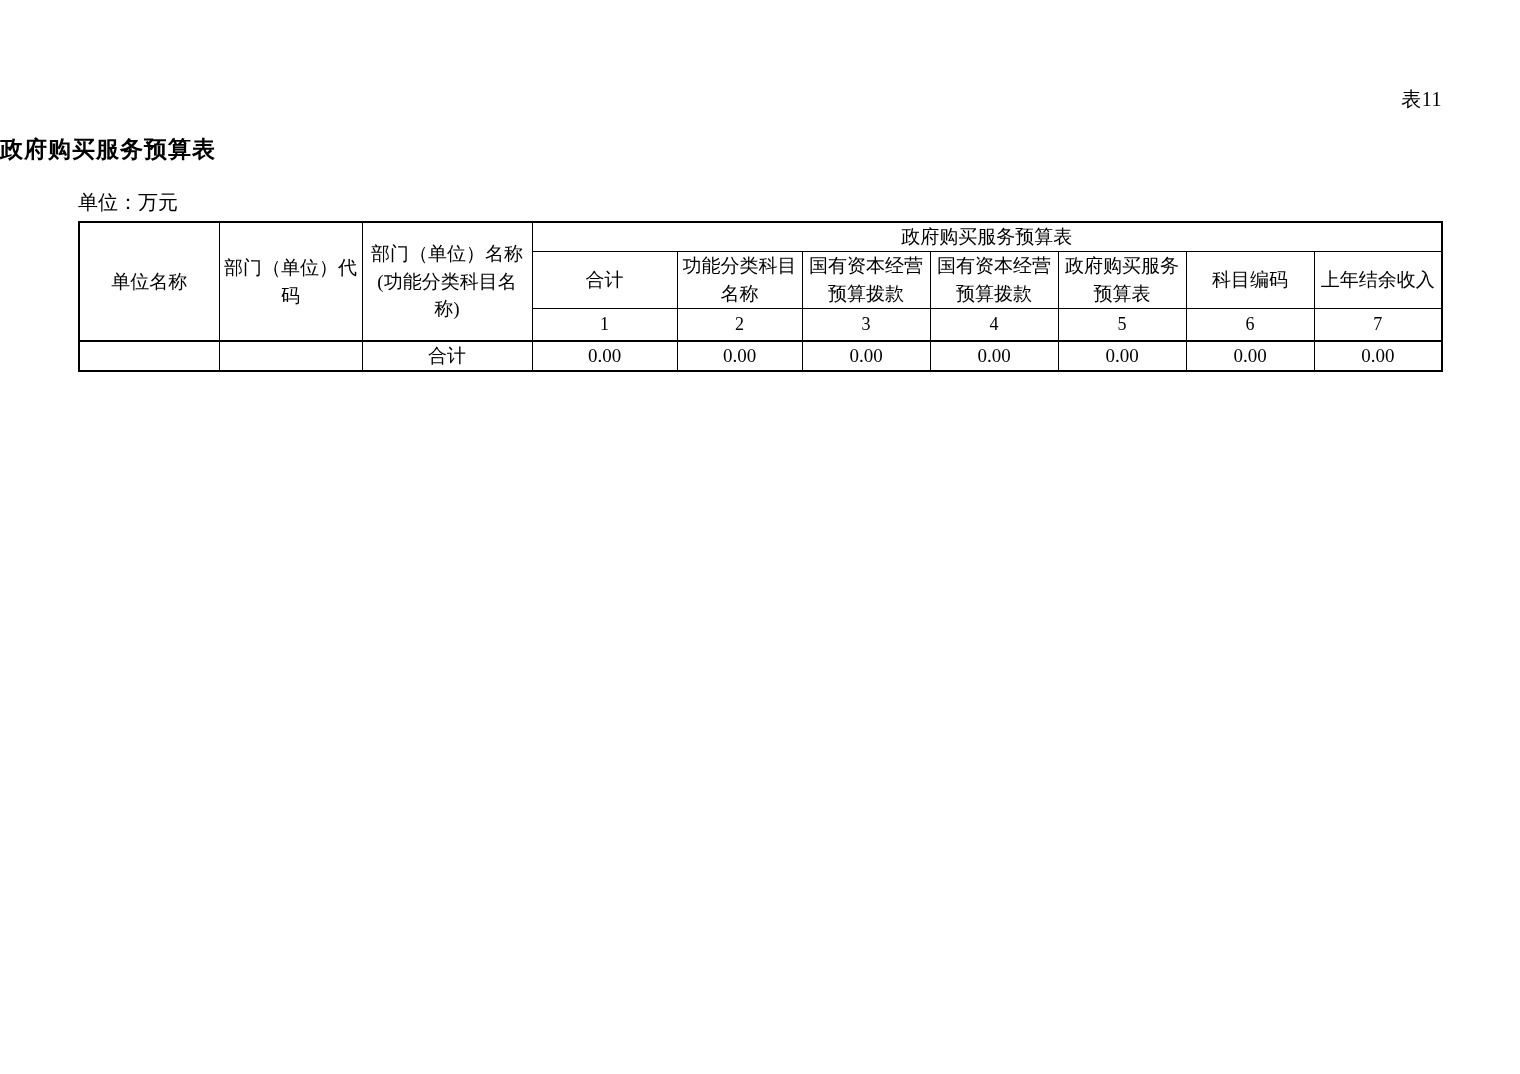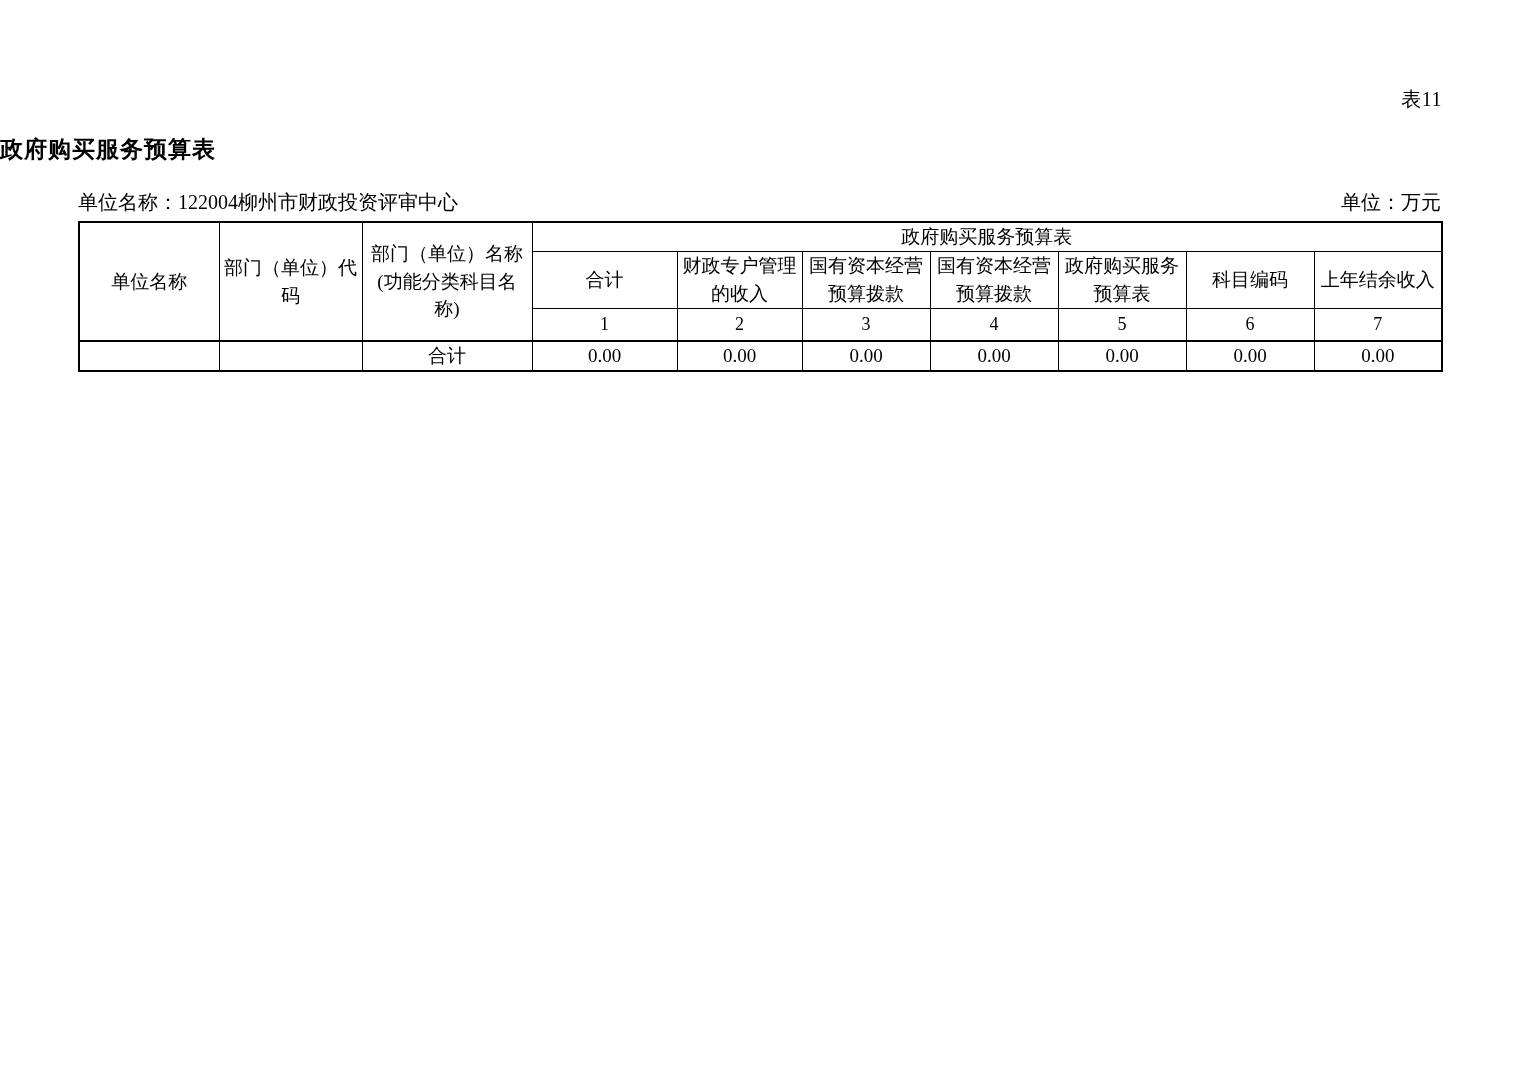--- a/index.html
+++ b/index.html
@@ -83,21 +83,20 @@
 </head>
 <body>
 
 <div class="page">
 
   <div class="sheet-label">表11</div>
 
   <div class="doc-title">政府购买服务预算表</div>
 
   <div class="unit-row">
-    <span>单位名称：122004柳州市财政投资评审中心</span>
     <span>单位：万元</span>
   </div>
 
   <table class="budget">
     <colgroup>
       <col style="width:140px">
       <col style="width:143px">
       <col style="width:170px">
       <col style="width:145px">
       <col style="width:125px">
@@ -112,21 +111,21 @@
         <td rowspan="3">单位名称</td>
         <td rowspan="3">部门（单位）代码</td>
         <td rowspan="3">
           <div>部门（单位）名称</div>
           <div>(功能分类科目名称)</div>
         </td>
         <td colspan="7">政府购买服务预算表</td>
       </tr>
       <tr class="row-names">
         <td>合计</td>
-        <td>财政专户管理的收入</td>
+        <td>功能分类科目名称</td>
         <td>国有资本经营预算拨款</td>
         <td>国有资本经营预算拨款</td>
         <td>政府购买服务预算表</td>
         <td>科目编码</td>
         <td>上年结余收入</td>
       </tr>
       <tr class="row-index">
         <td>1</td>
         <td>2</td>
         <td>3</td>

